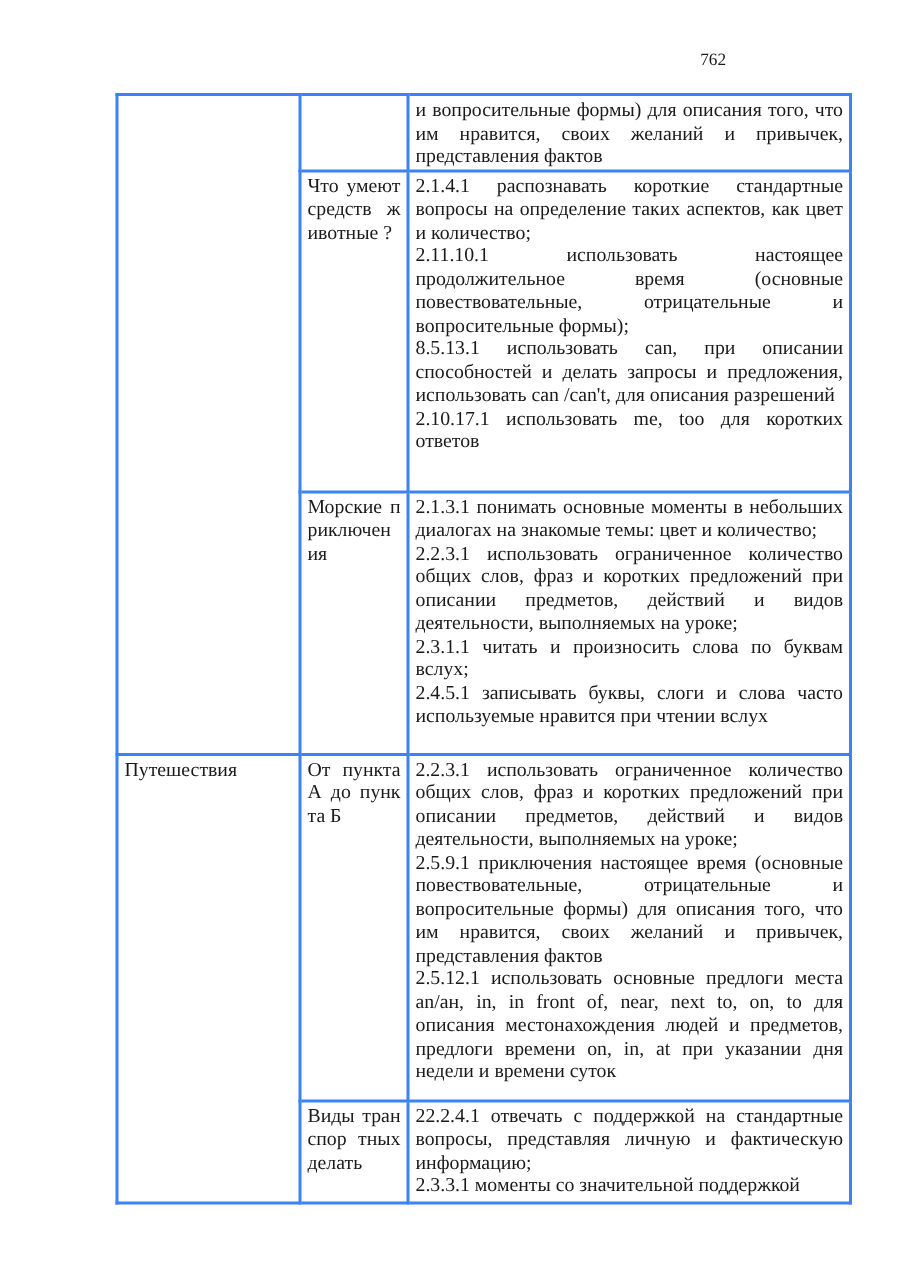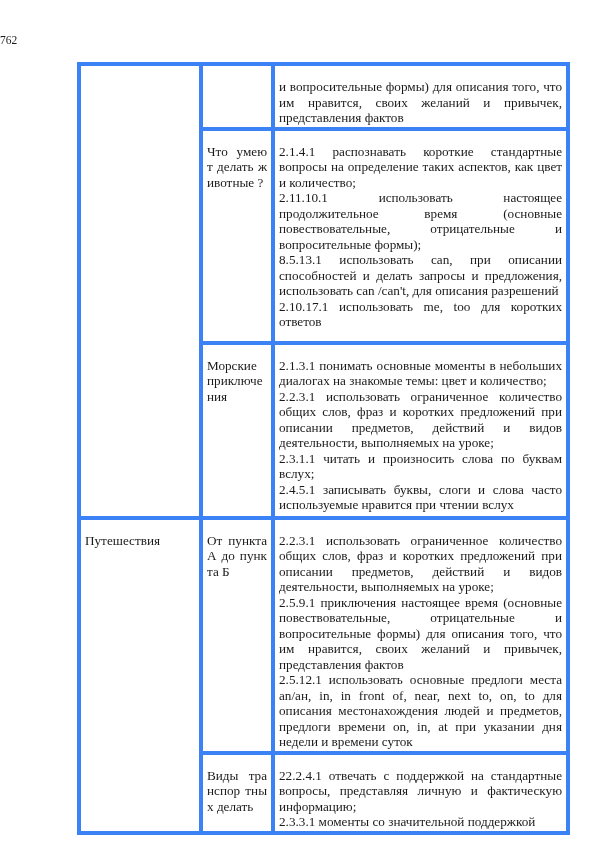--- a/index.html
+++ b/index.html
@@ -1,22 +1,22 @@
 <!DOCTYPE html>
 <html><head>
 <meta charset="utf-8">
 <style>
   html, body { margin: 0; padding: 0; background: #ffffff; }
   body { width: 602px; height: 850px; position: relative; overflow: hidden;
          font-family: "Liberation Serif", "DejaVu Serif", serif; color: #1a1a1a; }
-  .page-number { position: absolute; top: 34px; left: 0; width: 484px; text-align: left;
+  .page-number { position: absolute; top: 34px; left: 0; width: 484px; text-align: right;
                  font-size: 11.5px; }
   table.doc { position: absolute; left: 77px; top: 62px; width: 489px;
               border-collapse: collapse; table-layout: fixed; font-size: 13.2px; line-height: 15.5px; }
-  table.doc td { border: 4px solid #3b82f6; vertical-align: top; padding: 13px 4px 1px 4px; }
+  table.doc td { border: 2px solid #3b82f6; vertical-align: top; padding: 1px 4px 1px 4px; }
   col.c1 { width: 122px; } col.c2 { width: 72px; } col.c3 { width: 295px; }
   td.c3 { text-align: justify; padding-right: 6px; }
   td.c2 { padding-left: 4px; }
   .obj { display: block; text-align: justify; text-align-last: left; }
   .c2 .topic { display: block; text-align: justify; text-align-last: left; word-break: break-all; }
 </style>
 </head>
 <body>
 
 <div class="page-number">762</div>
@@ -32,21 +32,21 @@
       <td class="c1" rowspan="3"><span></span></td>
       <td class="c2">
           <span class="topic"></span>
         </td>
       <td class="c3">
         <span class="obj">и вопросительные формы) для описания того, что им нравится, своих желаний и привычек, представления фактов</span>
       </td>
     </tr>
     <tr style="height:214px">
       <td class="c2">
-          <span class="topic">Что умеют делать животные ?</span>
+          <span class="topic">Что умеют средств животные ?</span>
         </td>
       <td class="c3">
         <span class="obj"> 2.1.4.1 распознавать короткие стандартные вопросы на определение таких аспектов, как цвет и количество;</span>
         <span class="obj">2.11.10.1 использовать настоящее продолжительное время (основные повествовательные, отрицательные и вопросительные формы);</span>
         <span class="obj">8.5.13.1 использовать can, при описании способностей и делать запросы и предложения, использовать can /can't, для описания разрешений</span>
         <span class="obj">2.10.17.1 использовать me, too для коротких ответов</span>
       </td>
     </tr>
     <tr style="height:175px">
       <td class="c2">

